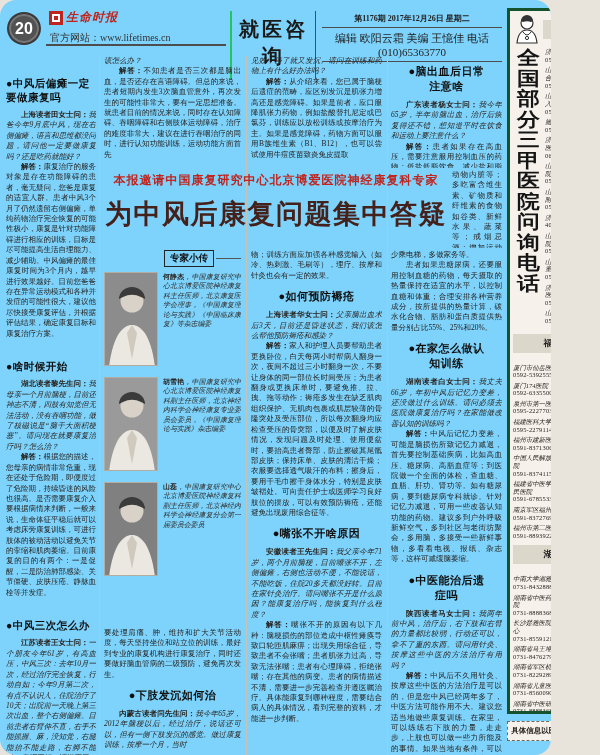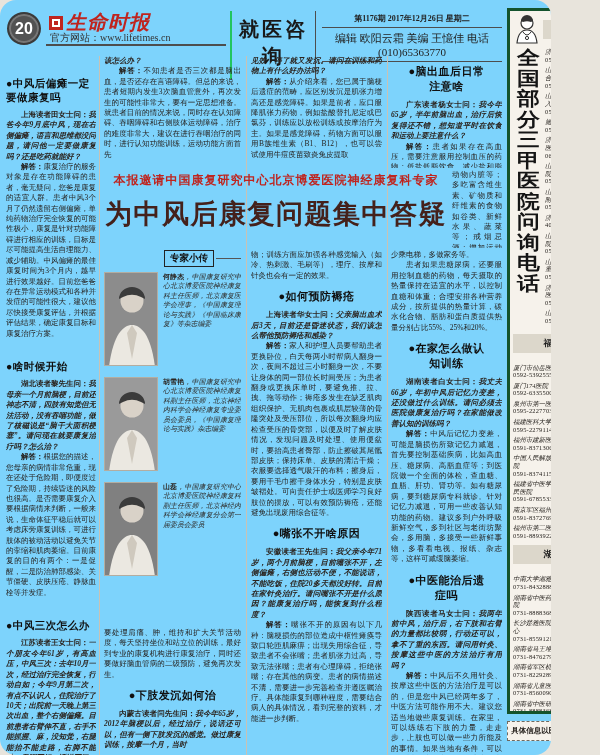--- a/index.html
+++ b/index.html
@@ -8,35 +8,35 @@
   .page{ position:relative; width:551px; height:755px; background:#7dd3fc; overflow:hidden;border-radius:16px; }
 
   
   header{ position:absolute; left:0; top:0; width:505px; height:54px; }
   .badge{ position:absolute; left:7px; top:12px; width:34px; height:33px; background:#525252;
           border:2px solid #3a3a3a; border-radius:50%; color:#fff; display:flex; align-items:center;
           justify-content:center; font:bold 16px "Liberation Sans",sans-serif; box-shadow:inset 0 0 0 2px #777; }
   .logo-row{ position:absolute; left:49px; top:9px; display:flex; align-items:center; gap:3px; }
   .logo-mark{ width:14px; height:14px; background:var(--red); display:inline-block; position:relative; }
   .logo-mark::after{ content:""; position:absolute; inset:3px; border:2px solid #fff; }
-  .masthead{ color:var(--red); font-weight:bold; font-size:20px; font-style:italic; letter-spacing:1px; }
+  .masthead{ color:var(--red); font-weight:bold; font-size:12px; font-style:italic; letter-spacing:1px; }
   .website{ position:absolute; left:50px; top:31px; font-size:10px; color:#333; }
   .rule-left{ position:absolute; left:46px; top:44px; width:180px; height:2px; background:#4d4d4d; }
   .section-title{ position:absolute; left:230px; top:11px; width:86px; text-align:center;
                   font:bold 20px "Liberation Sans",sans-serif; letter-spacing:3px; color:#191919;
                   border-left:2px solid #22c55e; border-right:1px solid #4d4d4d; padding:5px 0 9px; }
   .issue-block{ position:absolute; left:322px; top:13px; width:180px; border-bottom:1px solid #4d4d4d; padding-bottom:3px; }
   .issue-line{ font-size:8px; font-weight:bold; color:#222; text-align:center; padding-bottom:3px; border-bottom:1px solid #4d4d4d; }
   .staff-line{ font-size:11px; color:#222; text-align:center; padding-top:3px; }
 
   
   .vline{ position:absolute; width:1px; top:56px; height:699px; background:#c9c2b4; }
   .tcol{ position:absolute; overflow:hidden; }
   .tcol p{ text-align:justify; font-size:7.5px; line-height:10.4px; color:var(--ink); text-indent:2em; }
-  .tcol p.q{ font-style:italic; color:#2b2520;font-weight:bold; }
+  .tcol p.q{ font-style:italic; color:#2b2520; }
   .tcol p.qc, .tcol p.ac{ text-indent:0; }
   .tcol p b{ font-style:normal; }
   .art-h{ font:bold 11px "Liberation Sans",sans-serif; color:#101010; text-align:center; margin:8px 16px 6px; letter-spacing:.5px; }
   #col1 .art-h{ text-align:left; font-size:10.5px; line-height:13.5px; margin:21px 0 6px; }
 
   
   .banner{ position:absolute; left:104px; top:170px; width:344px; height:76px; text-align:center; overflow:hidden; }
   .kicker{ font-weight:bold; font-size:12px; letter-spacing:1px; color:var(--red); white-space:nowrap; margin-top:2px; }
   .headline{ font:bold 27px "Liberation Sans",sans-serif; letter-spacing:1.5px; color:var(--headline); margin-top:7px; white-space:nowrap; }
 

